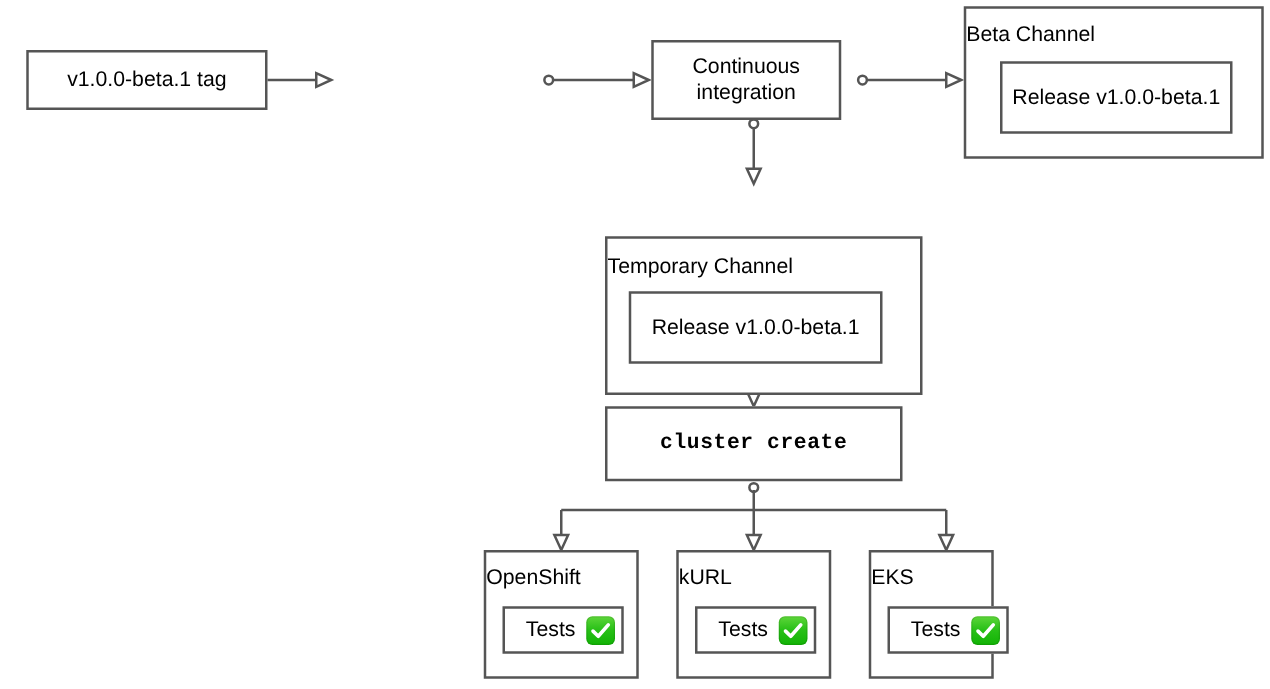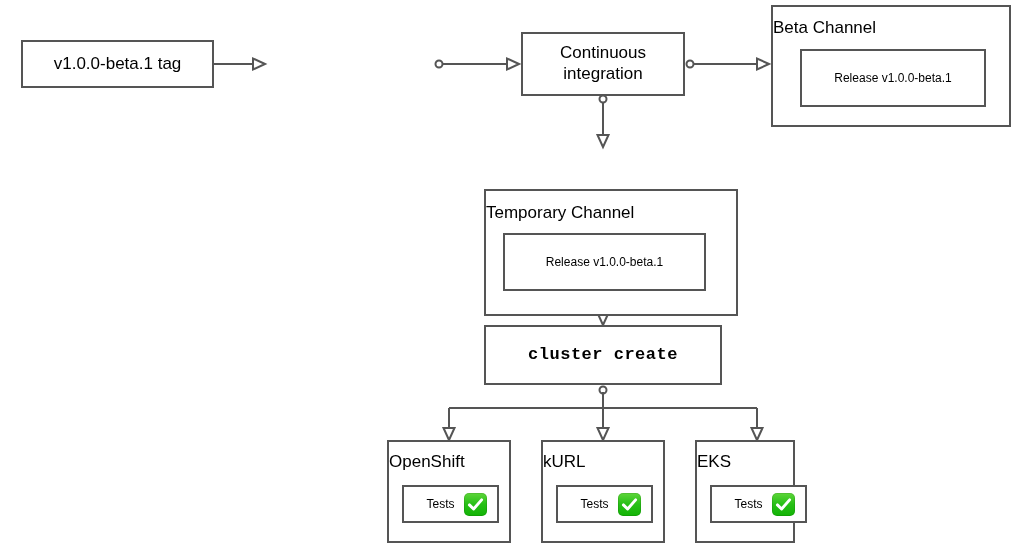--- a/index.html
+++ b/index.html
@@ -58,21 +58,21 @@
   }
   .inner-box {
     position: absolute;
     box-sizing: border-box;
     border: 2px solid #555555;
     background: #ffffff;
     display: flex;
     align-items: center;
     justify-content: center;
     color: #000000;
-    font-size: 12px;
+    font-size: 17px;
     gap: 9px;
   }
   .inner-box .tests-label {
     display: inline-block;
     margin-left: 12px;
   }
   
   .check-badge {
     display: inline-block;
     position: relative;
@@ -169,21 +169,21 @@
       <line class="conn-line" x1="757" y1="408" x2="757" y2="433"></line>
       <path class="conn-arrow" d="M 757 440 L 751.5 428 L 762.5 428 Z"></path>
     </g>
   </svg>
 
   <div class="node" style="left:21px; top:40px; width:193px; height:48px;">
     <span>v1.0.0-beta.1 tag</span>
   </div>
 
 
-  <div class="node" style="left:521px; top:32px; width:164px; height:64px;">
+  <div class="node" style="left:521px; top:32px; width:152px; height:64px;">
     <span>Continuous
 integration</span>
   </div>
 
   <div class="container-node" style="left:771px; top:5px; width:240px; height:122px;">
     <div class="container-label" style="top:11px;">Beta Channel</div>
     <div class="inner-box" style="left:27px; top:42px; width:186px; height:58px;">
       <span>Release v1.0.0-beta.1</span>
     </div>
   </div>

